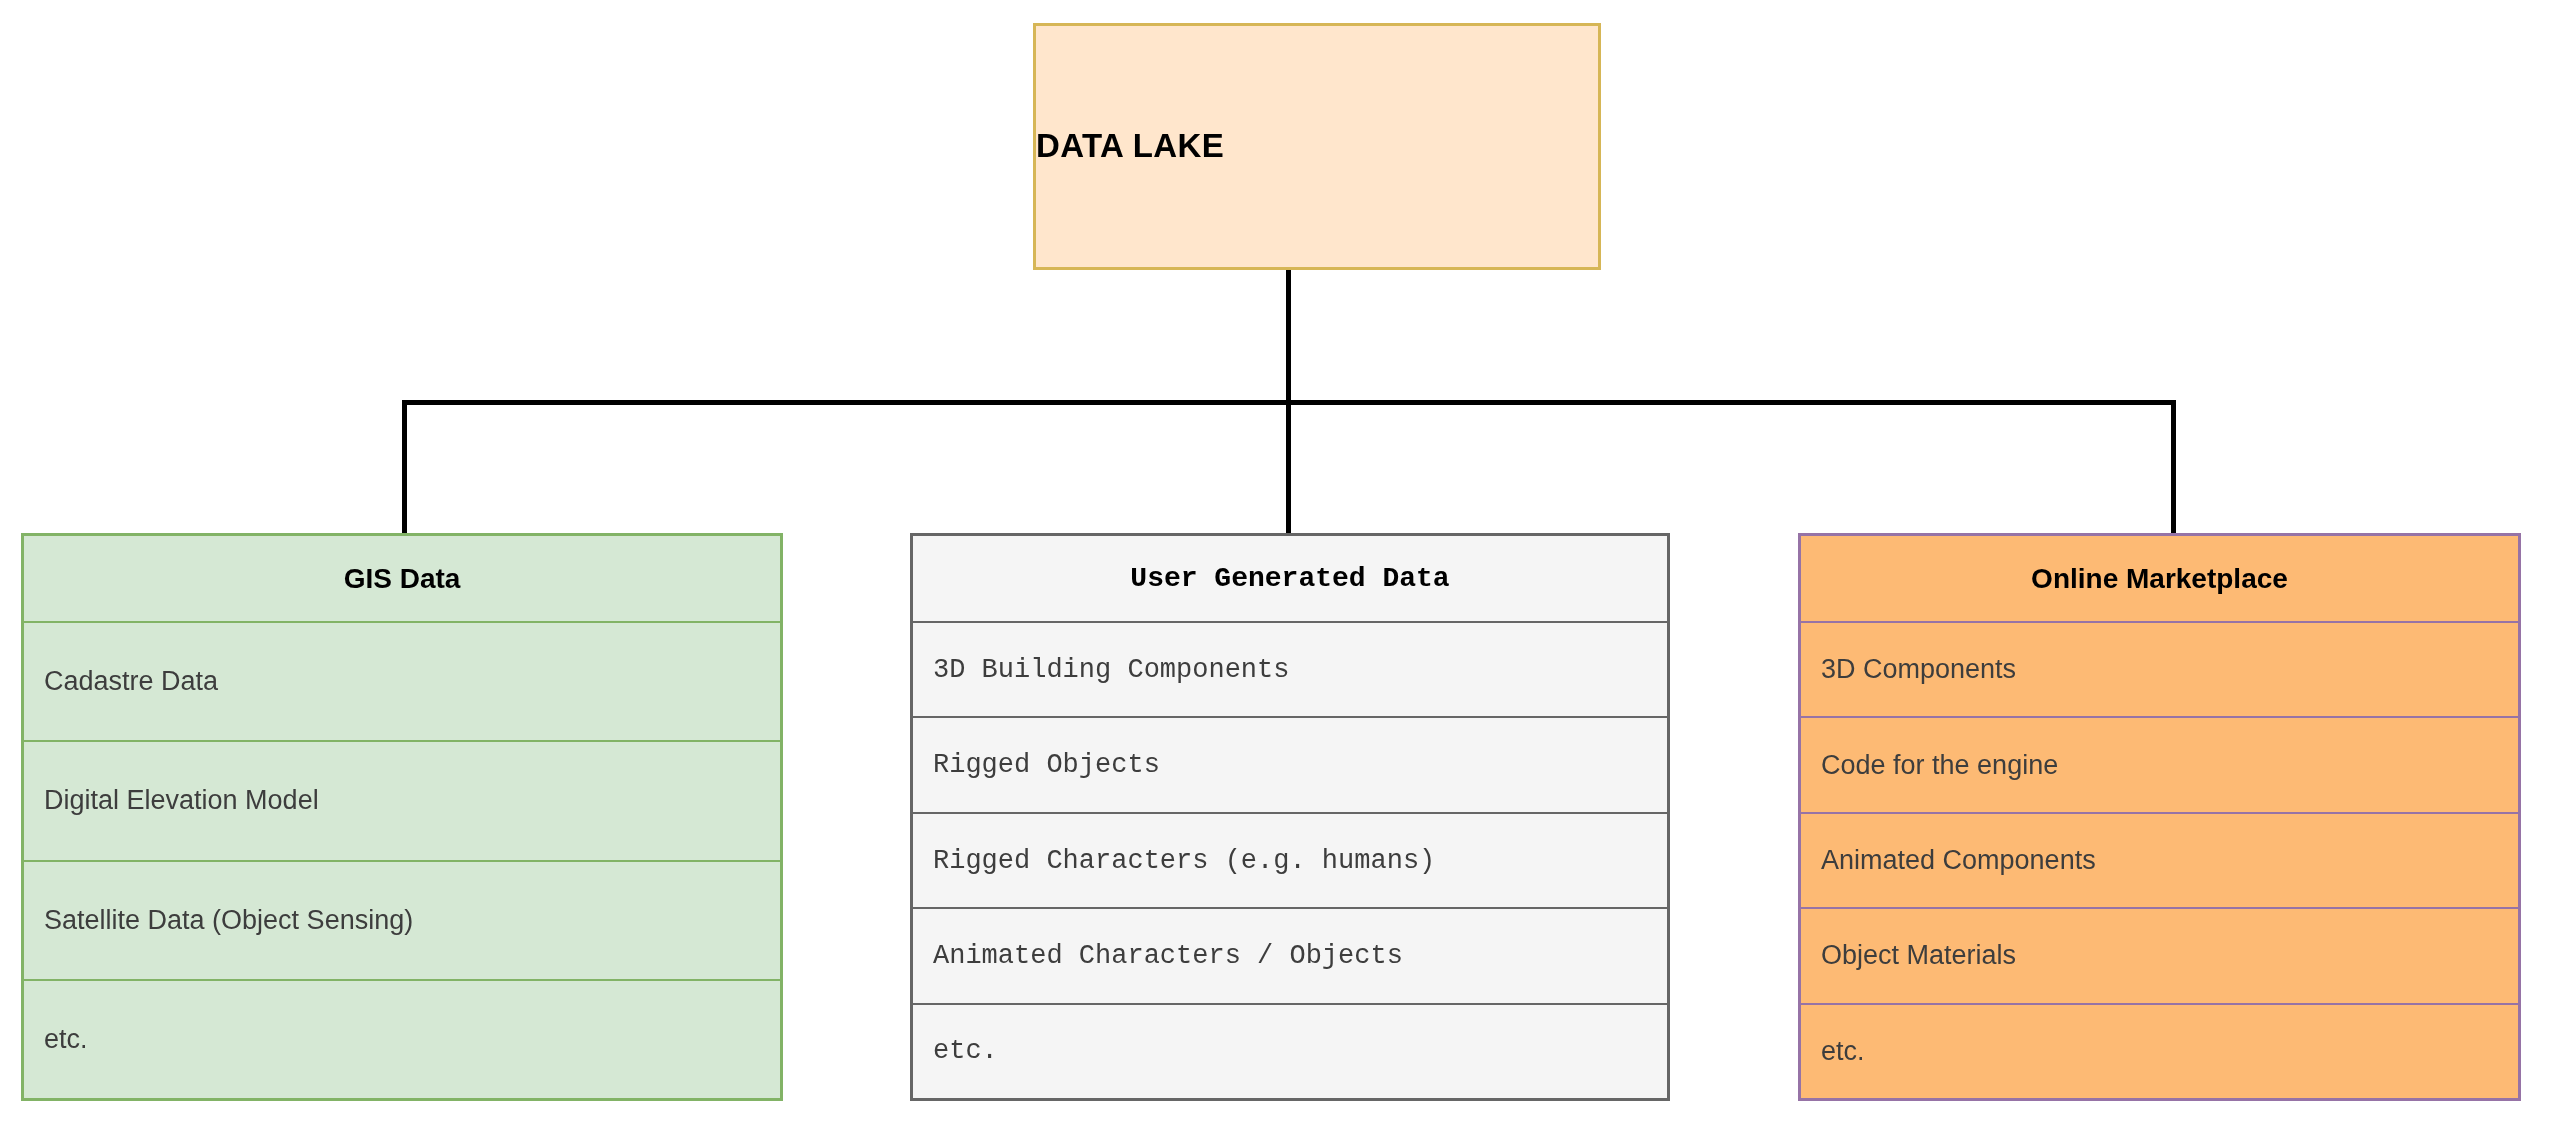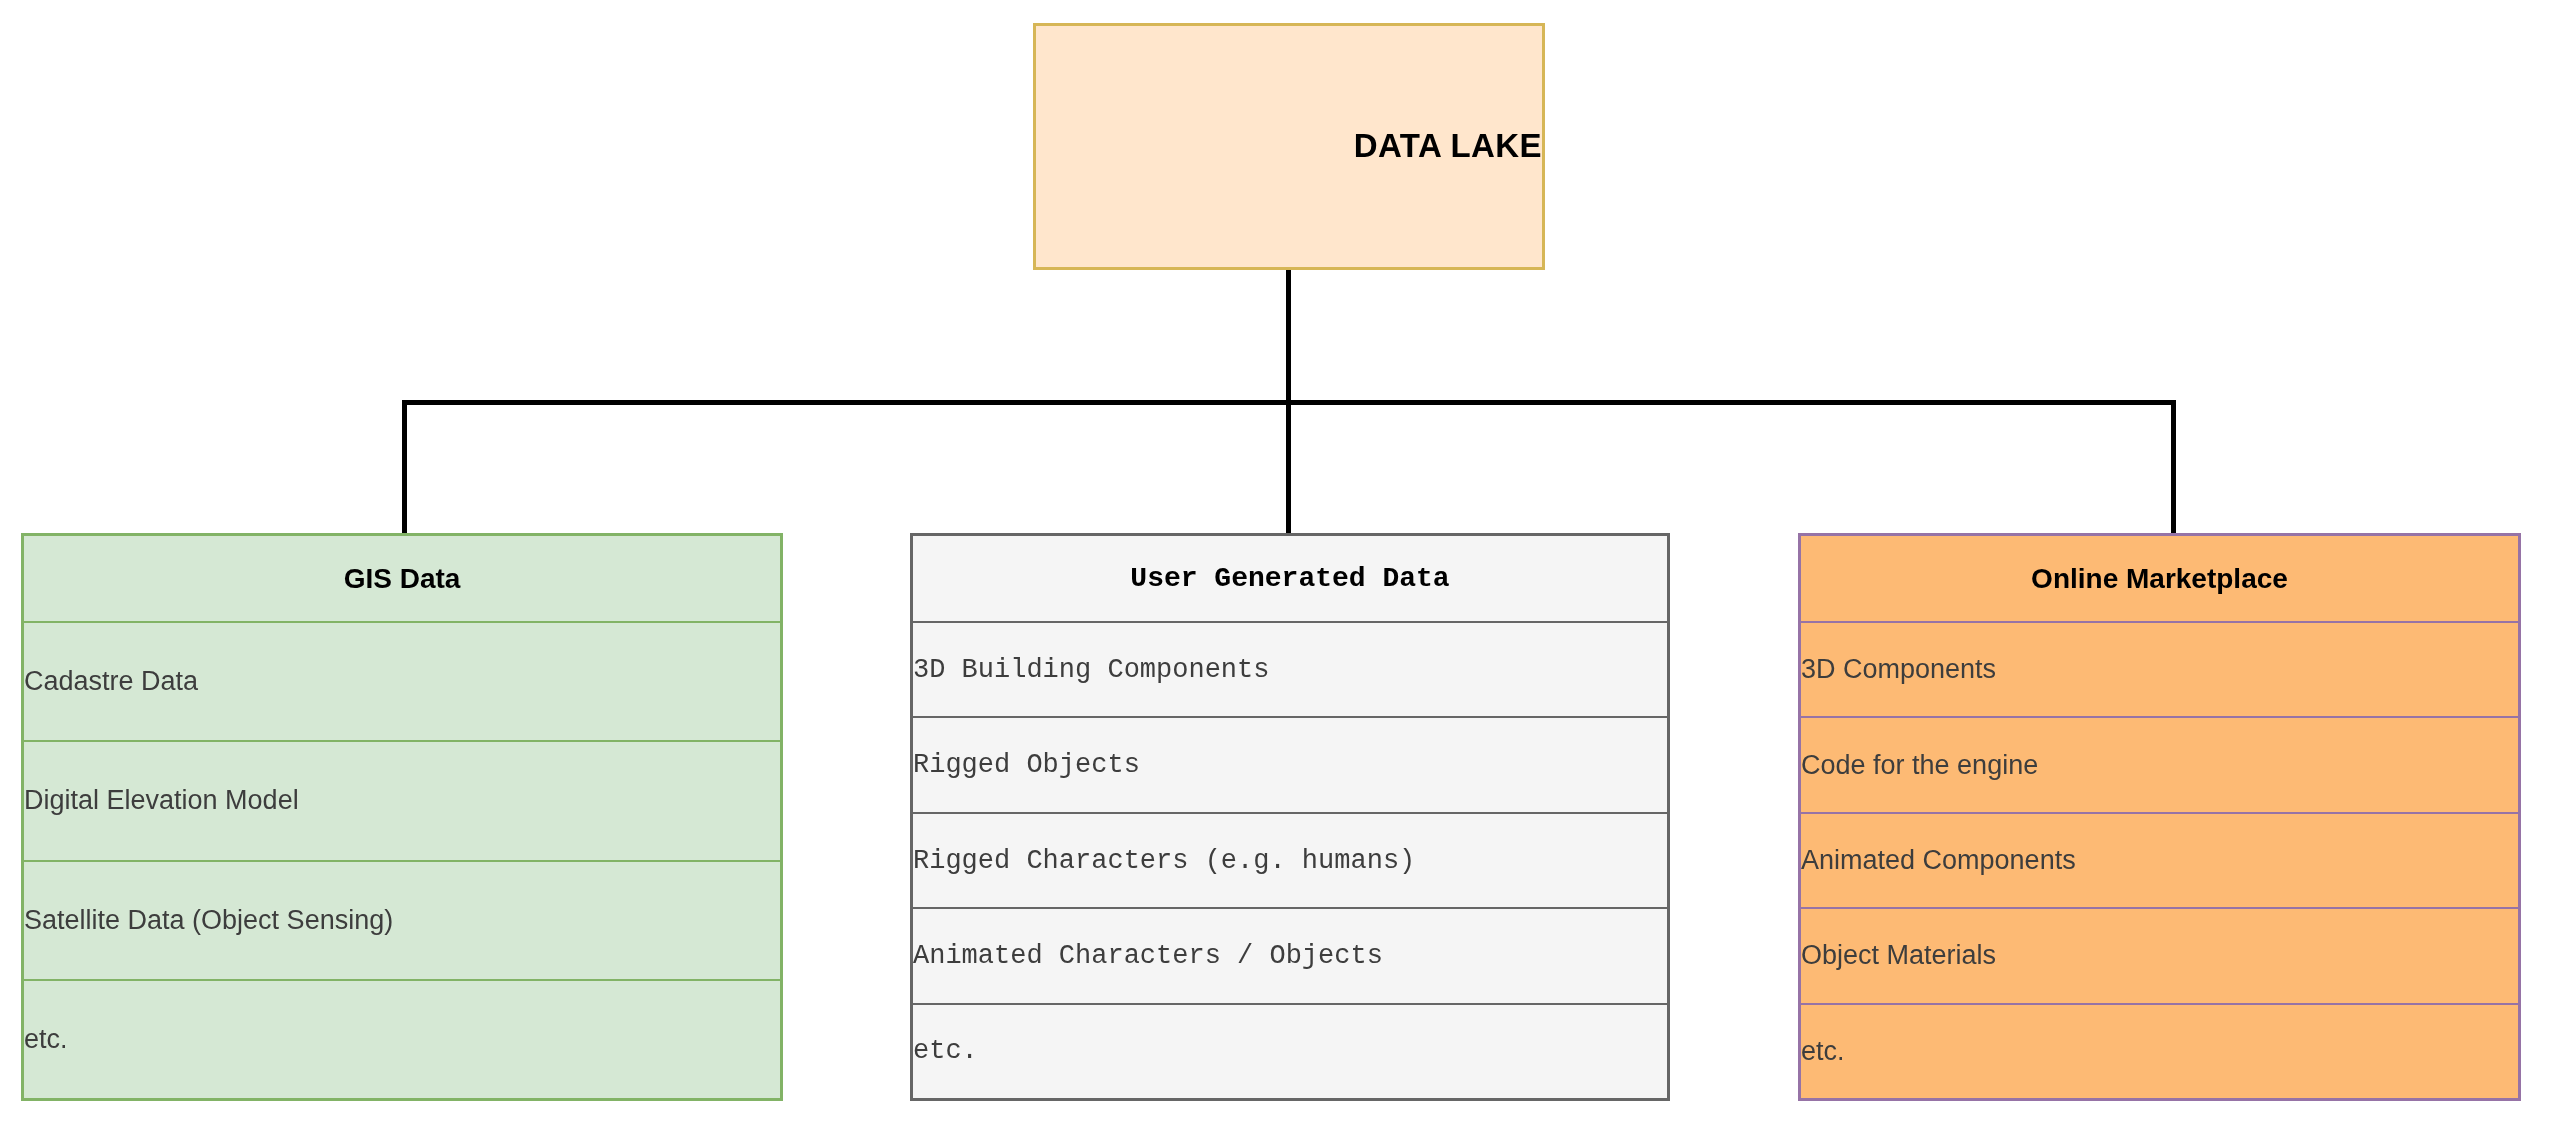--- a/index.html
+++ b/index.html
@@ -17,28 +17,28 @@
     height: 1122px;
     background: #ffffff;
     overflow: hidden;
   }
 
   
   .root-node {
     position: absolute;
     left: 1033px;
     top: 22.5px;
-    width: 512px;
+    width: 568px;
     height: 247px;
     background: #ffe6cc;
     border: 3.9px solid #d6b656;
     box-sizing: border-box;
     display: flex;
     align-items: center;
-    justify-content: flex-end;
+    justify-content: flex-start;
   }
   .root-title {
     font-size: 33px;
     font-weight: bold;
     color: #000000;
     letter-spacing: 0.4px;
     text-align: center;
   }
 
   
@@ -72,21 +72,21 @@
     font-weight: bold;
     color: #000000;
   }
   .cat-row {
     flex: 1 1 0;
     display: flex;
     align-items: center;
     box-sizing: border-box;
     border-bottom-width: 2.3px;
     border-bottom-style: solid;
-    padding-left: 0;
+    padding-left: 20px;
   }
   .cat-row:last-child {
     border-bottom: none;
   }
   .cat-row-text {
     font-size: 27px;
     color: #3d3d3d;
     white-space: nowrap;
   }
 

